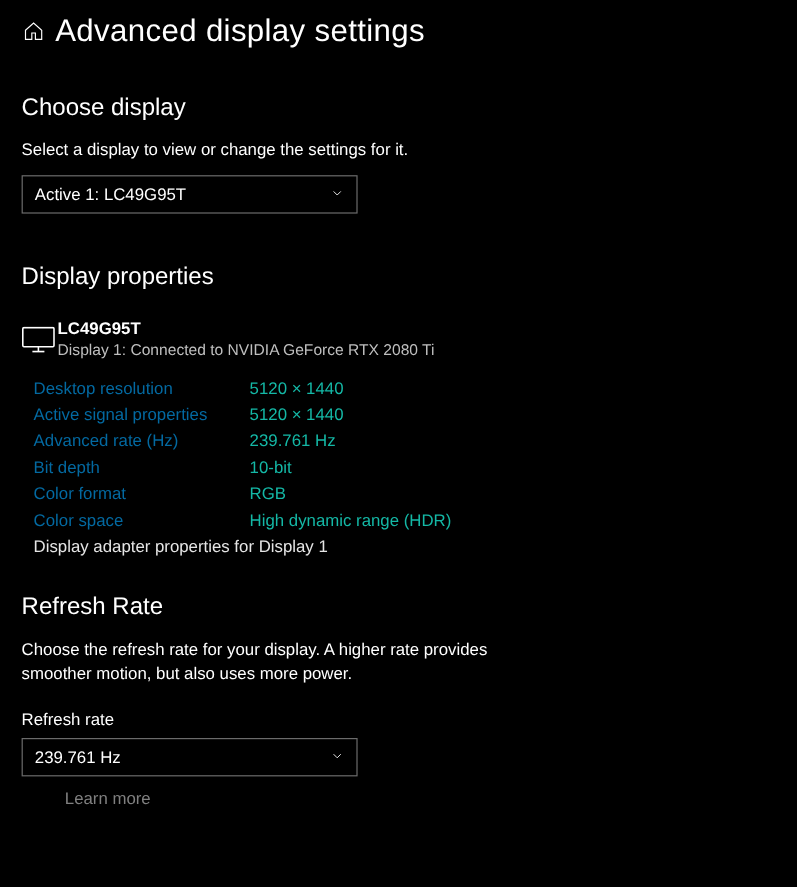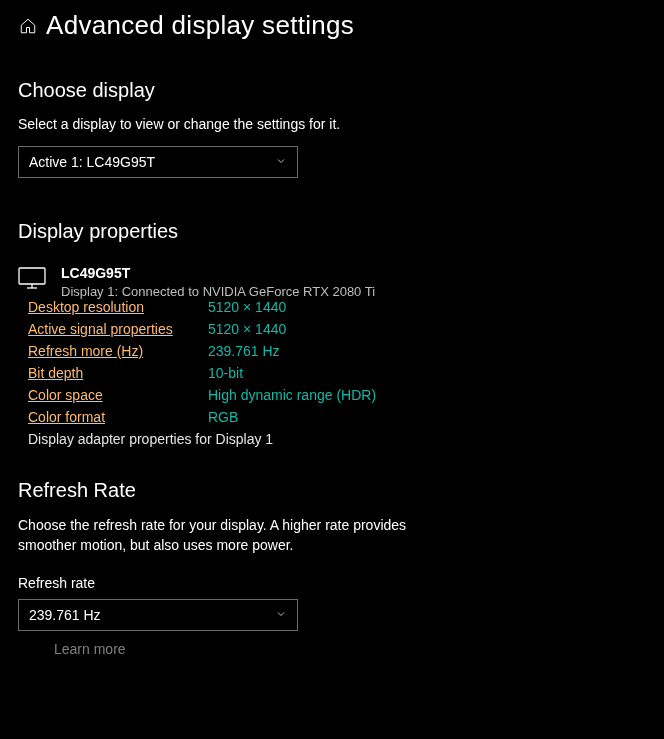--- a/index.html
+++ b/index.html
@@ -70,24 +70,24 @@
       height: 12px;
       stroke: #ffffff;
       fill: none;
       stroke-width: 1.5;
     }
     .section-gap {
       margin-top: 42px;
     }
     .display-info-block {
       display: flex;
-      gap: 15px;
+      gap: 2px;
       margin-top: 22px;
-      margin-bottom: 0;
-      align-items: flex-start;
+      margin-bottom: 16px;
+      align-items: flex-end;
     }
     .monitor-icon svg {
       width: 28px;
       height: 22px;
       stroke: #ffffff;
       fill: none;
       stroke-width: 1.3;
       margin-top: 2px;
     }
     .display-name {
@@ -102,22 +102,21 @@
     .info-table {
       margin-left: 10px;
     }
     .info-row {
       display: flex;
       font-size: 14px;
       margin-bottom: 6px;
     }
     .info-label {
       width: 180px;
-      color: #fdba74;
-      text-decoration: underline;
+      color: #0369a1;
     }
     .info-value {
       color: #14b8a6;
     }
     .link {
       font-size: 14px;
       color: #e5e5e5;
       margin-top: 6px;
       cursor: pointer;
     }
@@ -185,34 +184,34 @@
   <div class="info-table">
     <div class="info-row">
       <div class="info-label">Desktop resolution</div>
       <div class="info-value">5120 × 1440</div>
     </div>
     <div class="info-row">
       <div class="info-label">Active signal properties</div>
       <div class="info-value">5120 × 1440</div>
     </div>
     <div class="info-row">
-      <div class="info-label">Refresh more (Hz)</div>
+      <div class="info-label">Advanced rate (Hz)</div>
       <div class="info-value">239.761 Hz</div>
     </div>
     <div class="info-row">
       <div class="info-label">Bit depth</div>
       <div class="info-value">10-bit</div>
     </div>
     <div class="info-row">
+      <div class="info-label">Color format</div>
+      <div class="info-value">RGB</div>
+    </div>
+    <div class="info-row">
       <div class="info-label">Color space</div>
       <div class="info-value">High dynamic range (HDR)</div>
-    </div>
-    <div class="info-row">
-      <div class="info-label">Color format</div>
-      <div class="info-value">RGB</div>
     </div>
     <div class="link">Display adapter properties for Display 1</div>
   </div>
 </div>
 
 <div class="section-gap" style="margin-top:32px">
   <div class="section-heading">Refresh Rate</div>
   <div class="refresh-desc">Choose the refresh rate for your display. A higher rate provides smoother motion, but also uses more power.</div>
   <div class="field-label">Refresh rate</div>
   <div class="dropdown">

